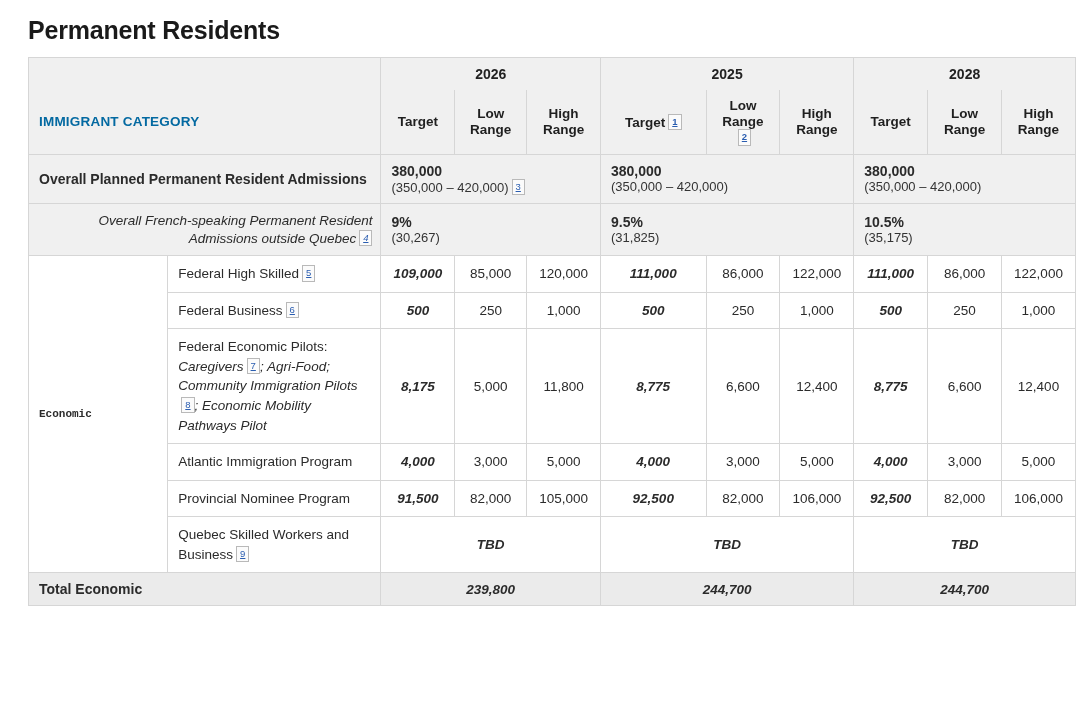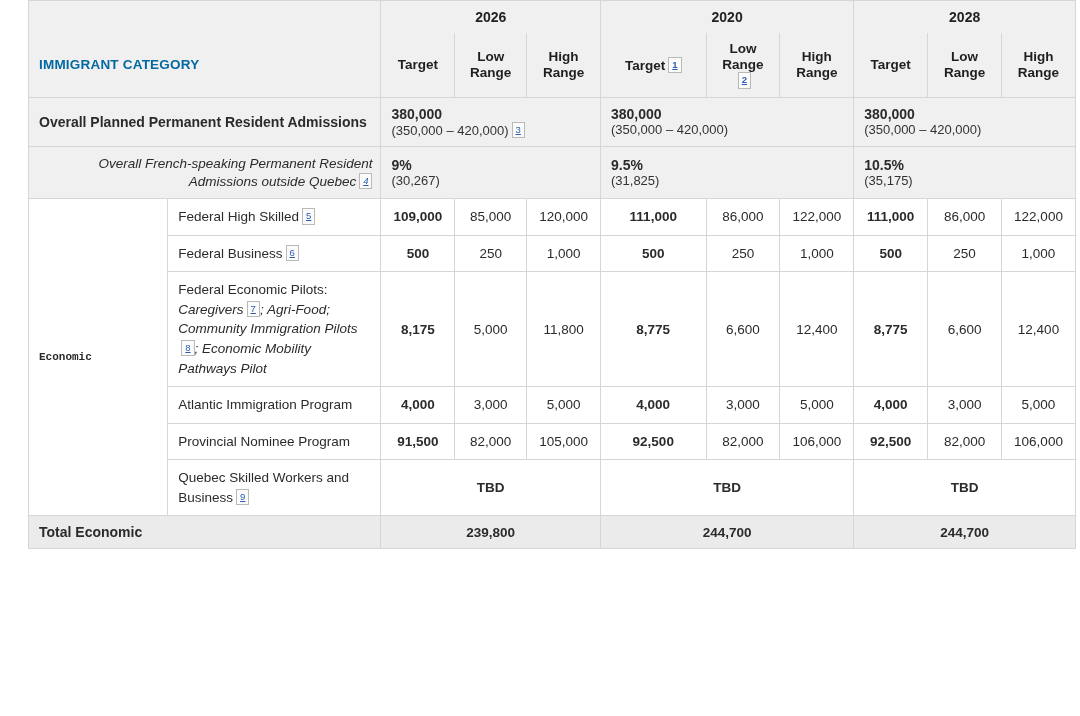--- a/index.html
+++ b/index.html
@@ -118,53 +118,54 @@
     background: #ffffff;
     padding-top: 10px;
     font-family: Liberation Mono, monospace;
   }
   .sub-label {
     font-size: 13.5px;
     line-height: 1.45;
   }
   .sub-label .ital { font-style: italic; }
   .val { text-align: center; font-size: 13.5px; }
-  .val.target { font-weight: bold; }
+  .val.target { font-weight: bold; font-style: italic; }
   .total-row td {
     background: #ebebeb;
     font-weight: bold;
   }
   .total-row .lbl { font-size: 14px; }
 </style>
 </head>
 <body>
 
 <div id="page">
 
+  <h1 class="page-title">Permanent Residents</h1>
 
   <table class="pr-table">
     <colgroup>
       <col style="width:132px">
       <col style="width:202px">
       <col style="width:70px">
       <col style="width:68px">
       <col style="width:70px">
       <col style="width:100px">
       <col style="width:70px">
       <col style="width:70px">
       <col style="width:70px">
       <col style="width:70px">
       <col style="width:70px">
     </colgroup>
 
     <tbody>
         <tr>
       <td class="hdr-blank" colspan="2"></td>
       <td class="hdr-year" colspan="3">2026</td>
-      <td class="hdr-year" colspan="3">2020</td>
+      <td class="hdr-year" colspan="3">2025</td>
       <td class="hdr-year" colspan="3">2028</td>
     </tr>
 
     <tr>
       <td class="hdr-cat" colspan="2">IMMIGRANT CATEGORY</td>
 
       <td class="hdr-sub"><span>Target</span></td>
       <td class="hdr-sub">Low<br>Range</td>
       <td class="hdr-sub">High<br>Range</td>
 

